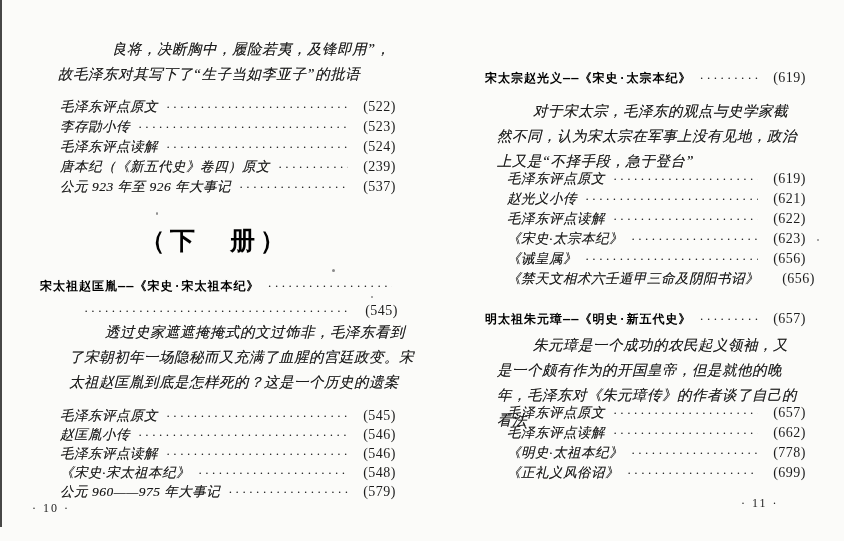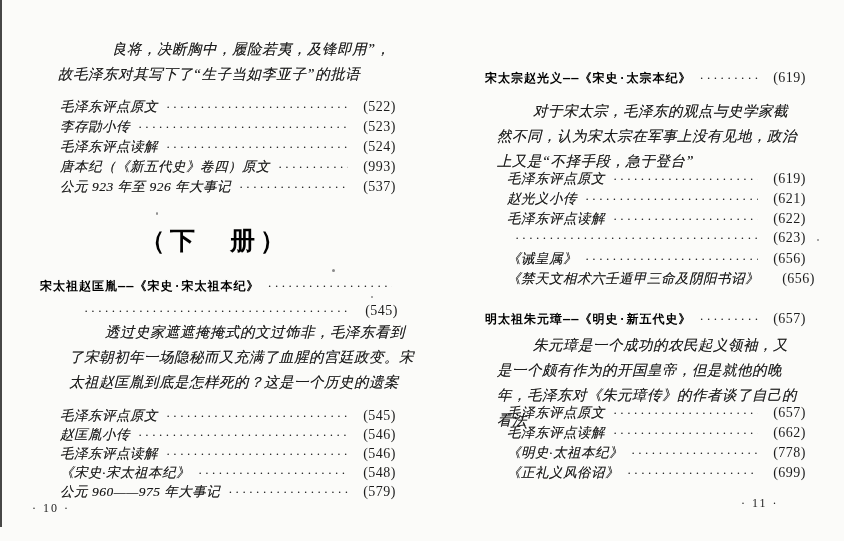--- a/index.html
+++ b/index.html
@@ -75,21 +75,21 @@
         <span class="toc-pg">(523)</span>
       </div>
       <div class="toc-row">
         <span class="toc-lbl kai">毛泽东评点读解</span>
         <span class="dots"></span>
         <span class="toc-pg">(524)</span>
       </div>
       <div class="toc-row">
         <span class="toc-lbl kai">唐本纪（《新五代史》卷四）原文</span>
         <span class="dots"></span>
-        <span class="toc-pg">(993)</span>
+        <span class="toc-pg">(239)</span>
       </div>
       <div class="toc-row">
         <span class="toc-lbl kai">公元 923 年至 926 年大事记</span>
         <span class="dots"></span>
         <span class="toc-pg">(537)</span>
       </div>
     </div>
 
     <div class="lp-volume">（下　册）</div>
 
@@ -157,20 +157,21 @@
         <span class="toc-lbl kai">赵光义小传</span>
         <span class="dots"></span>
         <span class="toc-pg">(621)</span>
       </div>
       <div class="toc-row">
         <span class="toc-lbl kai">毛泽东评点读解</span>
         <span class="dots"></span>
         <span class="toc-pg">(622)</span>
       </div>
       <div class="toc-row">
+        <span class="toc-lbl kai">《宋史·太宗本纪》</span>
         <span class="dots"></span>
         <span class="toc-pg">(623)</span>
       </div>
       <div class="toc-row">
         <span class="toc-lbl kai">《诫皇属》</span>
         <span class="dots"></span>
         <span class="toc-pg">(656)</span>
       </div>
       <div class="toc-row">
         <span class="toc-lbl kai">《禁天文相术六壬遁甲三命及阴阳书诏》</span>

